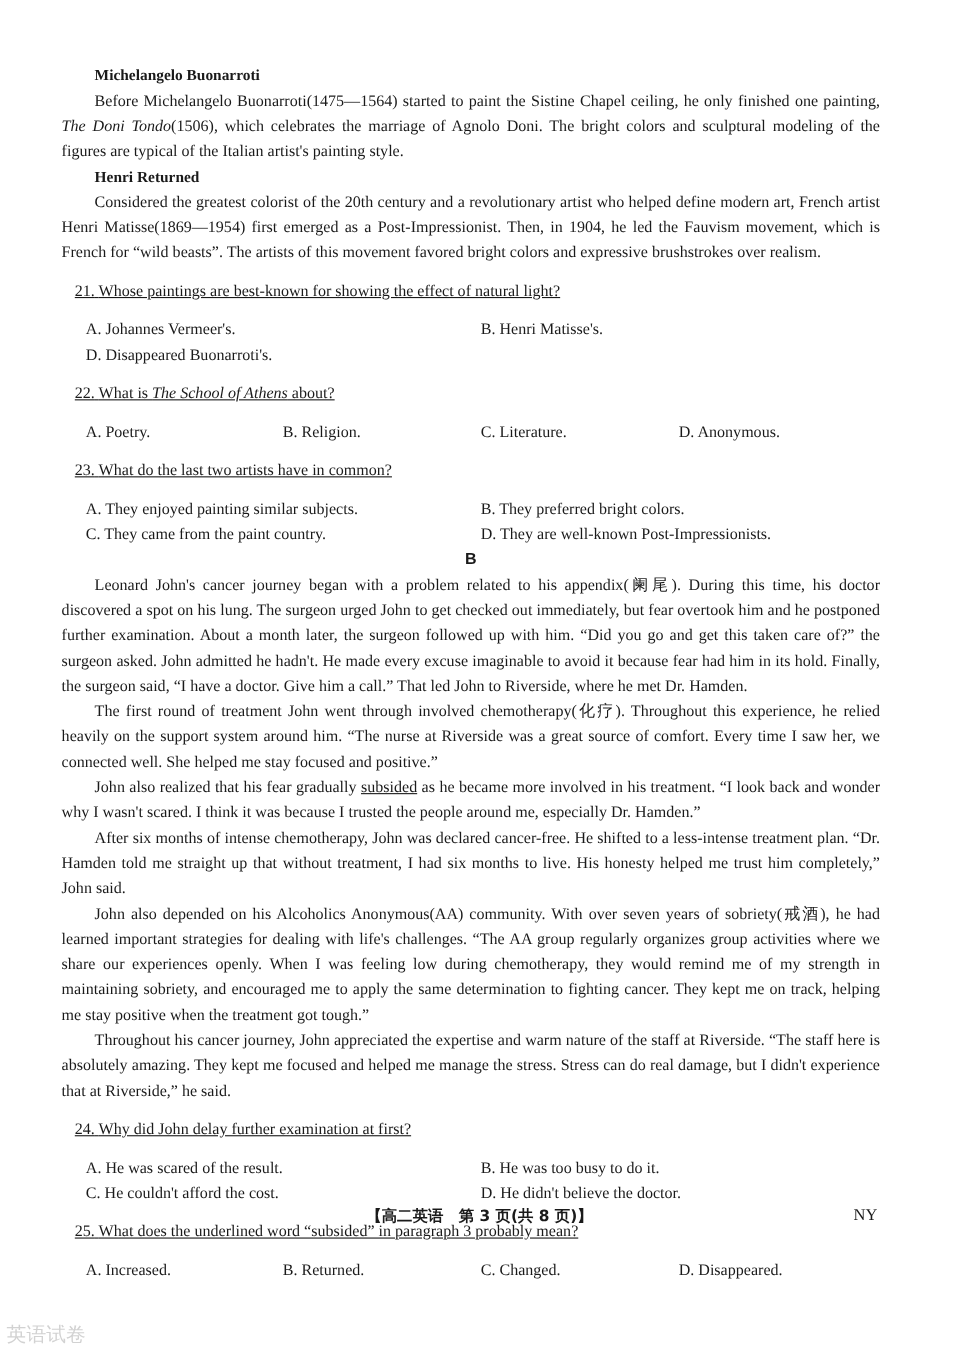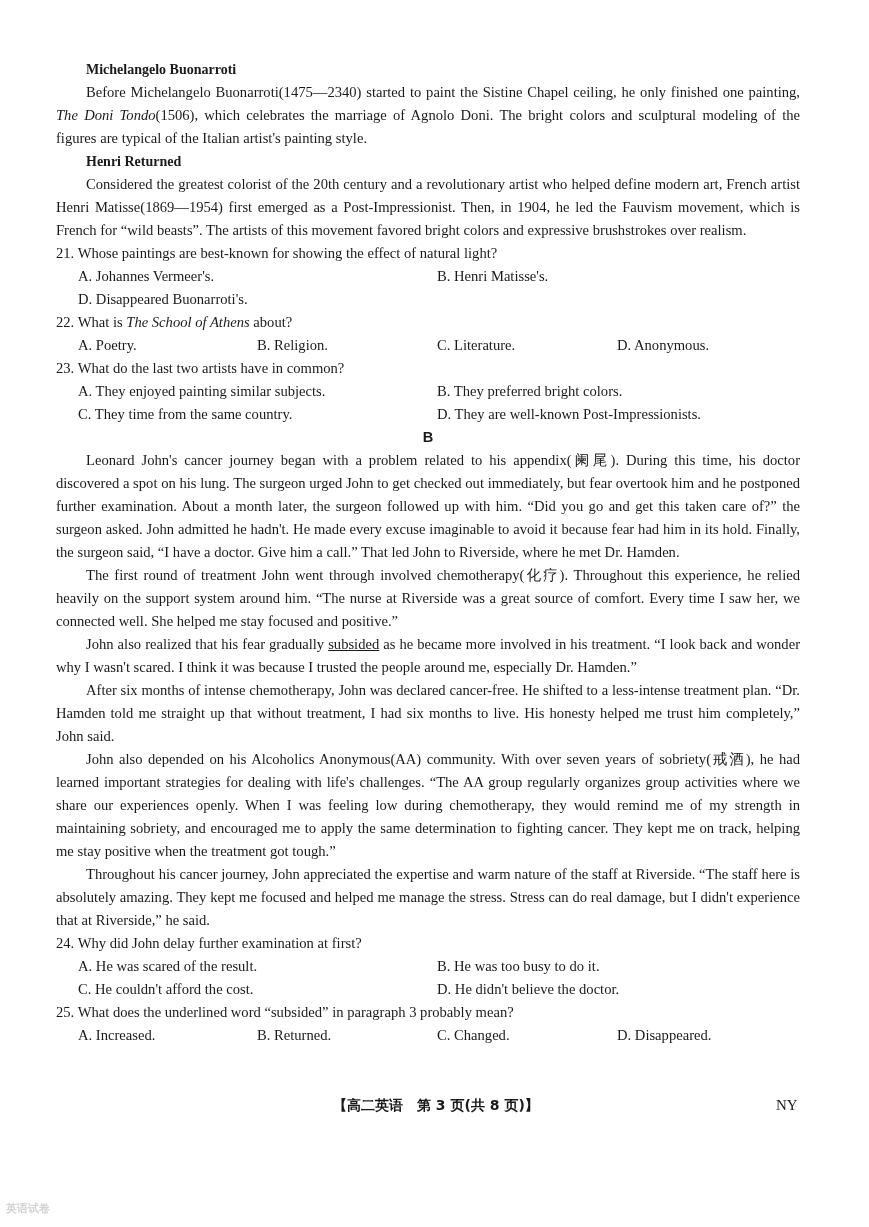--- a/index.html
+++ b/index.html
@@ -5,38 +5,38 @@
   html, body { margin: 0; padding: 0; background: #ffffff; }
   body {
     width: 869px; height: 1227px; position: relative; overflow: hidden;
     font-family: "Liberation Serif", "DejaVu Serif", serif;
     color: #1a1a1a;
     font-size: 14.6px;
   }
   .page { position: absolute; left: 56px; top: 58px; width: 744px; }
   .para { text-align: justify; text-indent: 30px; line-height: 23px; margin: 0; }
   .heading { font-weight: bold; margin: 0 0 0 30px; line-height: 23px; font-size: 14px; }
-  .q { margin: 0; line-height: 23px; }
+  .q { margin: 12px; line-height: 23px; text-decoration: underline; }
   .opts { display: grid; margin: 0; padding-left: 22px; line-height: 23px; }
   .opts.two { grid-template-columns: 359px 360px; }
   .opts.four { grid-template-columns: 179px 180px 180px 180px; }
   .section-label { text-align: center; font-weight: bold; line-height: 23px; margin: 0; font-family: "Liberation Sans", sans-serif; }
   .ul { text-decoration: underline; }
   .footer { position: absolute; top: 1097px; left: 0; width: 869px; height: 22px; }
   .footer .center { position: absolute; left: 333px; font-family: "DejaVu Sans", sans-serif; font-weight: bold; font-size: 14px; }
   .footer .code { position: absolute; left: 776px; font-size: 15px; }
-  .watermark { position: absolute; left: 6px; top: 1201px; font-family: "DejaVu Sans", sans-serif; color: #d2d2d2; font-size: 11px; font-weight: bold; }
+  .watermark { position: absolute; left: 6px; top: 1201px; font-family: "DejaVu Sans", sans-serif; color: #d2d2d2; font-size: 18px; }
 </style>
 </head>
 <body>
 
 <div class="page">
 
   <p class="heading">Michelangelo Buonarroti</p>
-  <p class="para"><span>Before Michelangelo Buonarroti(1475—2340) started to paint the Sistine Chapel ceiling, he only finished one painting, </span><i>The Doni Tondo</i><span>(1506), which celebrates the marriage of Agnolo Doni. The bright colors and sculptural modeling of the figures are typical of the Italian artist's painting style.</span></p>
+  <p class="para"><span>Before Michelangelo Buonarroti(1475—1564) started to paint the Sistine Chapel ceiling, he only finished one painting, </span><i>The Doni Tondo</i><span>(1506), which celebrates the marriage of Agnolo Doni. The bright colors and sculptural modeling of the figures are typical of the Italian artist's painting style.</span></p>
 
   <p class="heading">Henri Returned</p>
   <p class="para">Considered the greatest colorist of the 20th century and a revolutionary artist who helped define modern art, French artist Henri Matisse(1869—1954) first emerged as a Post-Impressionist. Then, in 1904, he led the Fauvism movement, which is French for “wild beasts”. The artists of this movement favored bright colors and expressive brushstrokes over realism.</p>
 
   <p class="q"><span>21.</span> <span>Whose paintings are best-known for showing the effect of natural light?</span></p>
   <div class="opts two">
     <span>A. Johannes Vermeer's.</span>
     <span>B. Henri Matisse's.</span>
     <span>D. Disappeared Buonarroti's.</span>
   </div>
@@ -46,21 +46,21 @@
     <span>A. Poetry.</span>
     <span>B. Religion.</span>
     <span>C. Literature.</span>
     <span>D. Anonymous.</span>
   </div>
 
   <p class="q"><span>23.</span> <span>What do the last two artists have in common?</span></p>
   <div class="opts two">
     <span>A. They enjoyed painting similar subjects.</span>
     <span>B. They preferred bright colors.</span>
-    <span>C. They time from the same country.</span>
+    <span>C. They came from the paint country.</span>
     <span>D. They are well-known Post-Impressionists.</span>
   </div>
 
   <p class="section-label">B</p>
   <p class="para">Leonard John's cancer journey began with a problem related to his appendix(阑尾). During this time, his doctor discovered a spot on his lung. The surgeon urged John to get checked out immediately, but fear overtook him and he postponed further examination. About a month later, the surgeon followed up with him. “Did you go and get this taken care of?” the surgeon asked. John admitted he hadn't. He made every excuse imaginable to avoid it because fear had him in its hold. Finally, the surgeon said, “I have a doctor. Give him a call.” That led John to Riverside, where he met Dr. Hamden.</p>
   <p class="para">The first round of treatment John went through involved chemotherapy(化疗). Throughout this experience, he relied heavily on the support system around him. “The nurse at Riverside was a great source of comfort. Every time I saw her, we connected well. She helped me stay focused and positive.”</p>
   <p class="para"><span>John also realized that his fear gradually </span><span class="ul">subsided</span><span> as he became more involved in his treatment. “I look back and wonder why I wasn't scared. I think it was because I trusted the people around me, especially Dr. Hamden.”</span></p>
   <p class="para">After six months of intense chemotherapy, John was declared cancer-free. He shifted to a less-intense treatment plan. “Dr. Hamden told me straight up that without treatment, I had six months to live. His honesty helped me trust him completely,” John said.</p>
   <p class="para">John also depended on his Alcoholics Anonymous(AA) community. With over seven years of sobriety(戒酒), he had learned important strategies for dealing with life's challenges. “The AA group regularly organizes group activities where we share our experiences openly. When I was feeling low during chemotherapy, they would remind me of my strength in maintaining sobriety, and encouraged me to apply the same determination to fighting cancer. They kept me on track, helping me stay positive when the treatment got tough.”</p>
   <p class="para">Throughout his cancer journey, John appreciated the expertise and warm nature of the staff at Riverside. “The staff here is absolutely amazing. They kept me focused and helped me manage the stress. Stress can do real damage, but I didn't experience that at Riverside,” he said.</p>

